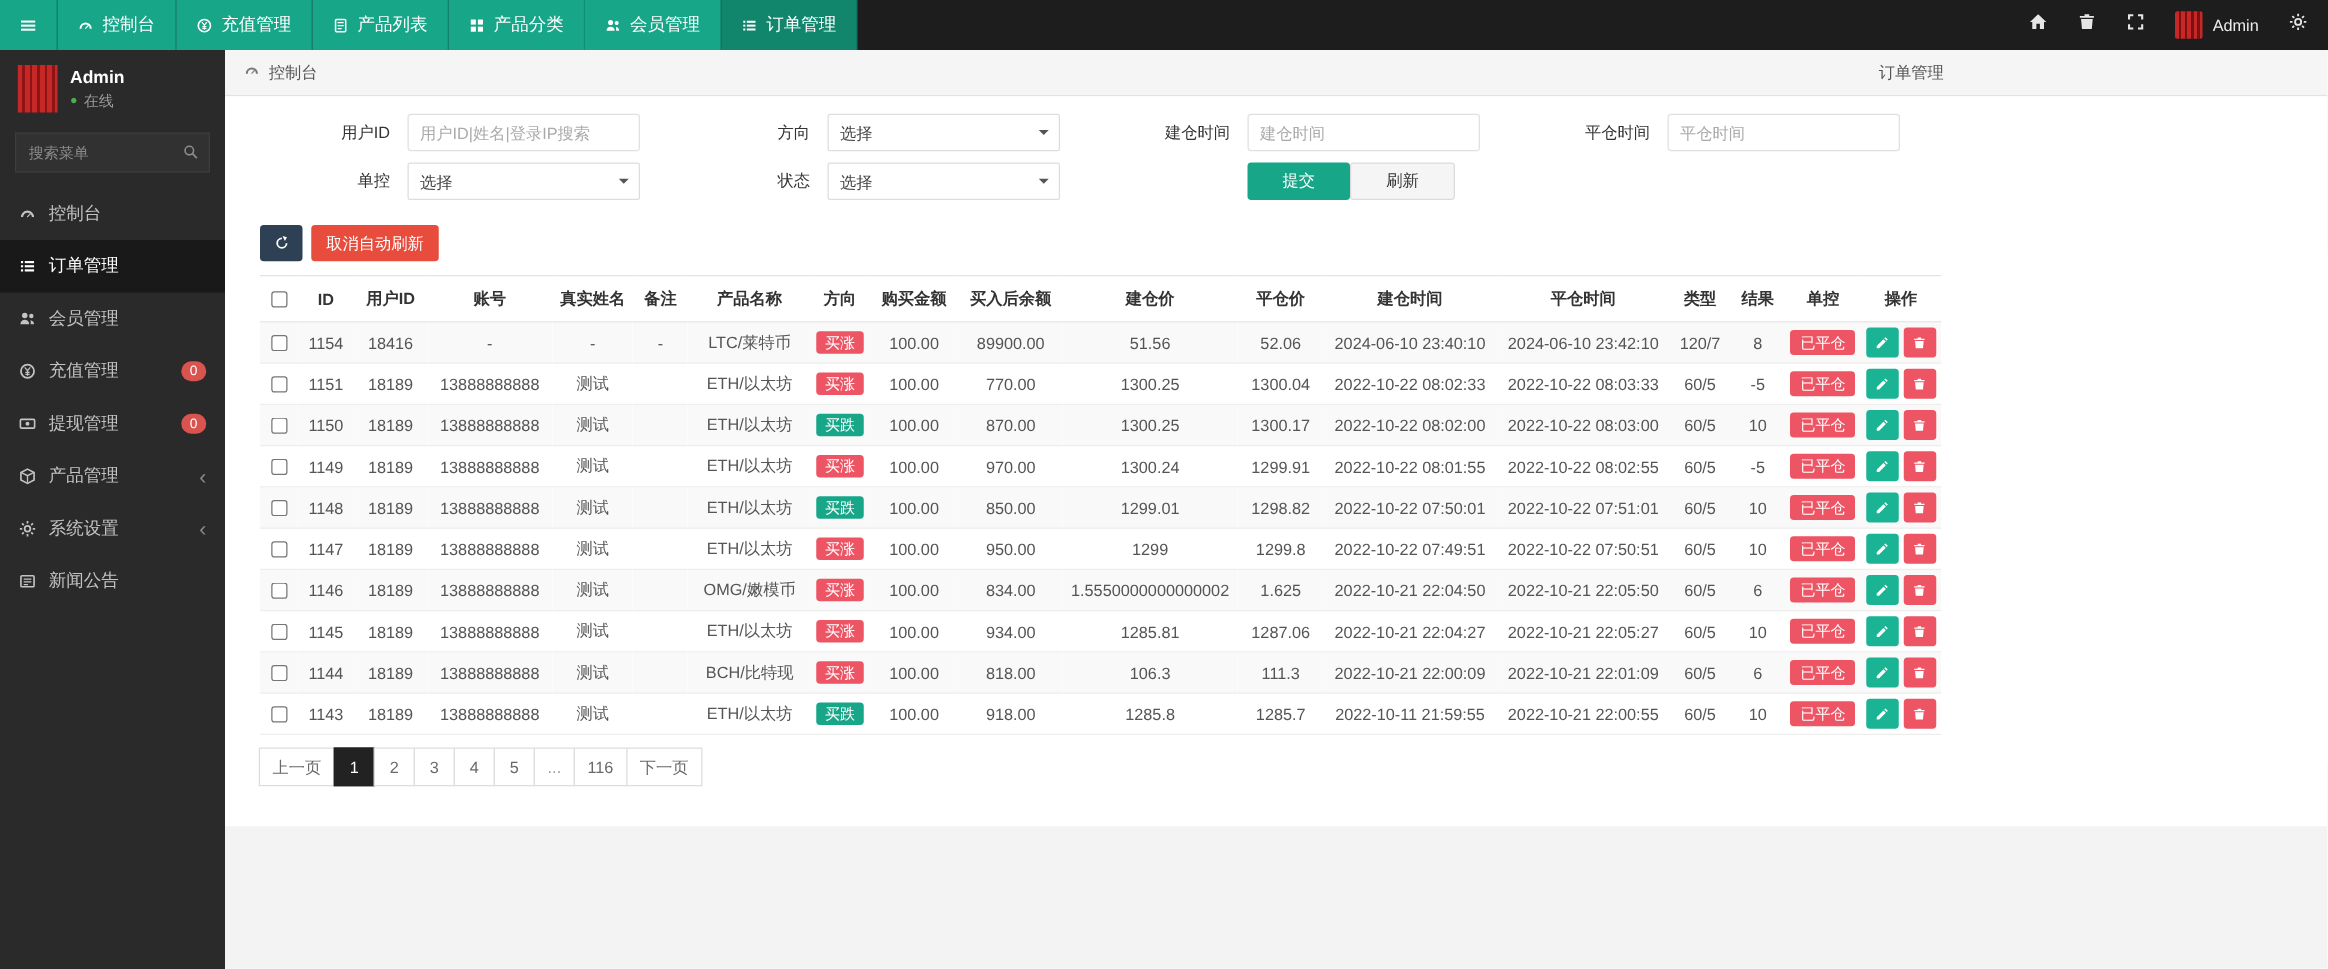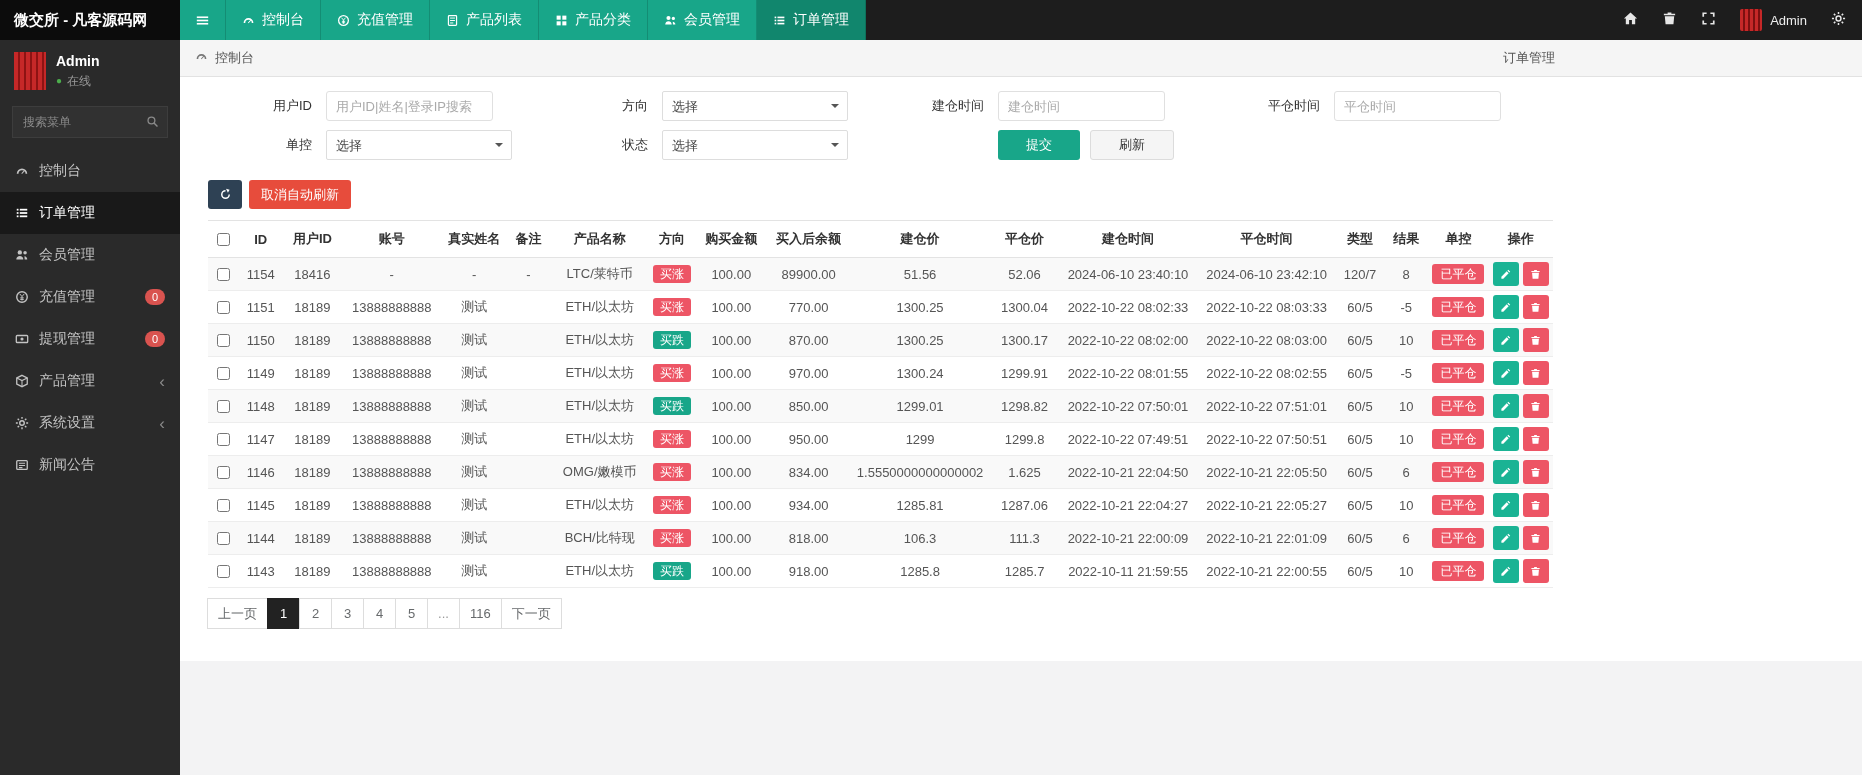--- a/index.html
+++ b/index.html
@@ -45,28 +45,28 @@
   .bc-wrap{width:1360px;display:flex;justify-content:space-between;align-items:center;}
   .bc-left{display:flex;gap:7px;align-items:center;}
   .bc-left .ic{width:13px;height:13px;color:#777;}
   .content{background:#fff;height:584px;padding:14px 0 0 28px;}
   .inner{width:1345px;}
   
   .filter-grid{display:grid;grid-template-columns:repeat(4,336px);row-gap:9px;}
   .fg{display:flex;align-items:center;}
   .fg label{width:118px;text-align:right;padding-right:14px;font-size:13px;color:#333;flex:none;}
   .fg-spacer{width:118px;flex:none;}
-  input.txt{width:167px;height:30px;border:1px solid #e0e0e0;border-radius:3px;padding:0 9px;font-size:13px;color:#6d28d9;outline:none;}
+  input.txt{width:186px;height:30px;border:1px solid #e0e0e0;border-radius:3px;padding:0 9px;font-size:13px;color:#6d28d9;outline:none;}
   input.txt::placeholder{color:#aaa;}
   .sel-wrap{position:relative;width:186px;}
   select.sel{appearance:none;-webkit-appearance:none;width:100%;height:30px;border:1px solid #ddd;border-radius:2px;background:#fff;font-size:13px;color:#444;padding:0 9px;outline:none;}
   .sel-wrap::after{content:"";position:absolute;right:9px;top:13px;border:4px solid transparent;border-top-color:#555;pointer-events:none;}
   .btn{display:inline-flex;align-items:center;justify-content:center;height:30px;padding:0 28px;border:none;border-radius:3px;font-size:13px;cursor:pointer;}
   .btn-submit{background:var(--accent);color:#fff;}
-  .btn-refresh{background:#f5f5f5;border:1px solid #dcdcdc;color:#333;margin-left:10px;}
+  .btn-refresh{background:#f5f5f5;border:1px solid #dcdcdc;color:#333;margin-left:0;}
   
   .toolbar{margin-top:20px;display:flex;gap:7px;}
   .btn-dark{background:var(--dark-btn);color:#fff;width:34px;height:29px;border-radius:3px;display:flex;align-items:center;justify-content:center;cursor:pointer;}
   .btn-dark .ic{width:13px;height:13px;}
   .btn-danger{background:var(--danger);color:#fff;height:29px;padding:0 12px;border-radius:3px;font-size:13px;display:flex;align-items:center;cursor:pointer;}
   
   table{border-collapse:collapse;margin-top:11px;width:1345px;table-layout:fixed;}
   th{height:37px;font-size:13px;color:#333;border-top:1px solid #e3e3e3;border-bottom:1px solid #e3e3e3;text-align:center;font-weight:bold;padding:0 2px;background:#fff;}
   td{height:33px;font-size:13px;color:#555;text-align:center;border-bottom:1px solid #ededed;padding:0 2px;overflow:hidden;white-space:nowrap;}
   tbody tr:nth-child(odd){background:#f9f9f9;}
@@ -85,21 +85,20 @@
   .caret-up{width:0;height:0;border:4px solid transparent;border-bottom-color:#555;margin-top:-4px;}
   .pg-list{display:flex;}
   .pg-item{min-width:33px;height:31px;line-height:29px;text-align:center;border:1px solid #ddd;margin-left:-1px;background:#fff;color:#676a6c;padding:0 10px;cursor:pointer;}
   .pg-item.active{background:#222;color:#fff;border-color:#222;}
   .pg-item.gap{color:#999;cursor:default;}
 </style>
 </head>
 <body>
 
 <div class="topbar">
-  <div class="brand">微交所 - 凡客源码网</div>
   <div class="top-menu">
     <a class="top-item" id="hamburger-slot">
         <svg class="ic" viewBox="0 0 16 16" fill="currentColor">
           <rect x="1" y="3" width="14" height="2"></rect>
           <rect x="1" y="7" width="14" height="2"></rect>
           <rect x="1" y="11" width="14" height="2"></rect>
         </svg>
       </a>
     <span id="top-menu-items" style="display:flex;">
         <a class="top-item">

